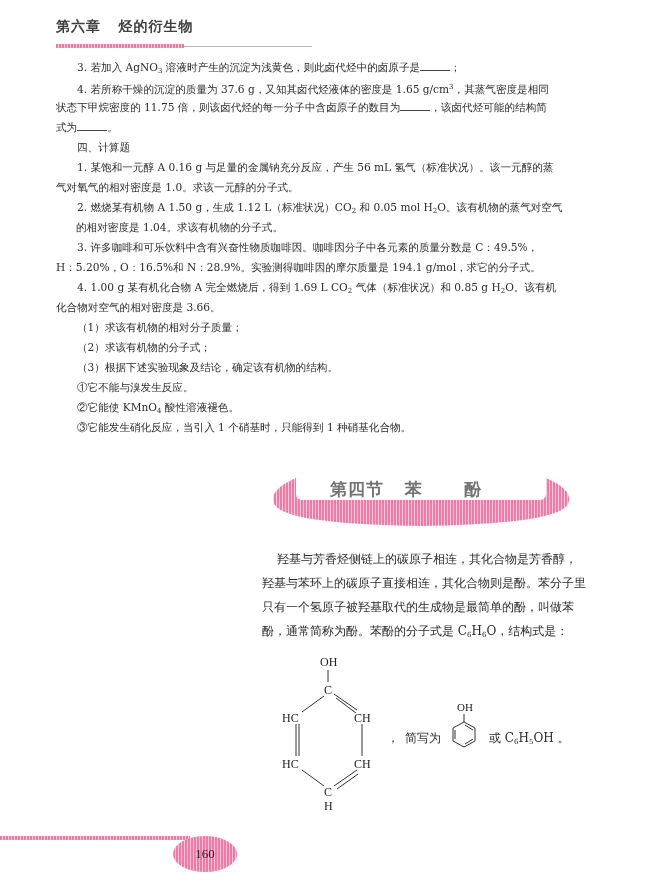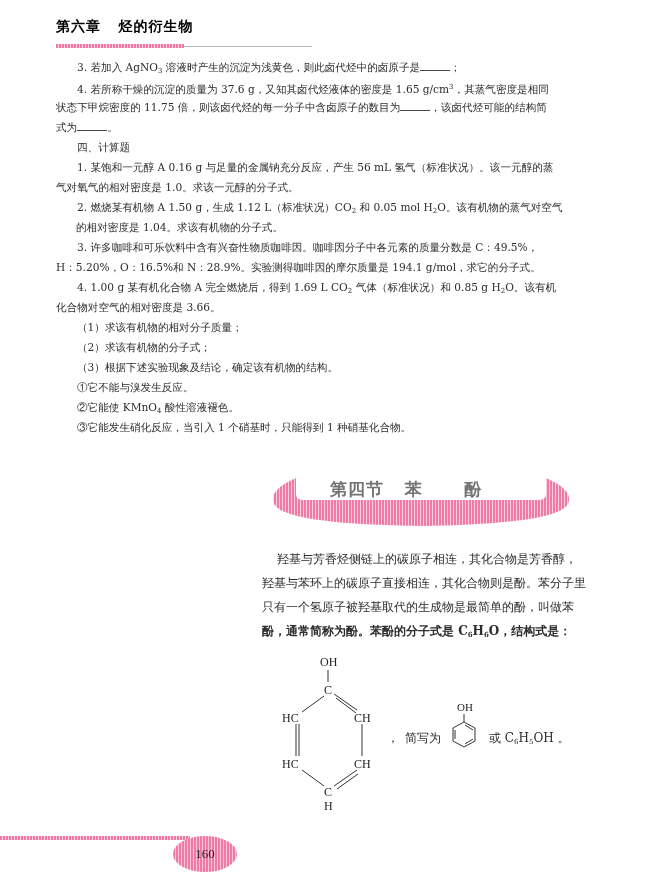--- a/index.html
+++ b/index.html
@@ -3,21 +3,21 @@
 <meta charset="utf-8">
 <style>
   html, body { margin: 0; padding: 0; }
   body {
     width: 650px; height: 891px; background: #ffffff; position: relative; overflow: hidden;
     font-family: "DejaVu Serif", "Liberation Serif", serif; color: #2a2a2a;
   }
   .abs { position: absolute; }
   .chapter-title {
     left: 56px; top: 18px; font-family: "DejaVu Sans", sans-serif; font-weight: bold;
-    font-size: 14px; color: #000000; letter-spacing: 1px; white-space: pre;
+    font-size: 14px; color: #404040; letter-spacing: 1px; white-space: pre;
   }
   .hdr-pink {
     left: 56px; top: 44px; width: 128px; height: 4px;
     background: repeating-linear-gradient(90deg, #f07aa6 0 2px, #fcd3e2 2px 3px);
   }
   .hdr-gray { left: 184px; top: 46px; width: 128px; height: 1px; background: #b8b8b8; }
   .line {
     position: absolute; font-size: 10.6px; line-height: 14px; white-space: nowrap; color: #2c2c2c;
   }
   .blank { display: inline-block; border-bottom: 1px solid #444; width: 30px; height: 10px; vertical-align: baseline; }
@@ -102,21 +102,21 @@
     </defs>
     <path d="M28 10 L28 26 Q28 32 36 32 L270 32 Q278 32 278 26 L278 10
              Q306 22 300 36 Q290 56 153 58 Q16 56 6 36 Q0 22 28 10 Z" fill="url(#stripes)"></path>
   </svg>
   <div class="banner-title">第四节   苯      酚</div>
 </div>
 
 <div class="para" style="left:277px; top:550px;">羟基与芳香烃侧链上的碳原子相连，其化合物是芳香醇，</div>
 <div class="para" style="top:574px;">羟基与苯环上的碳原子直接相连，其化合物则是酚。苯分子里</div>
 <div class="para" style="top:598px;">只有一个氢原子被羟基取代的生成物是最简单的酚，叫做苯</div>
-<div class="para" style="top:622px;font-weight:bold;">
+<div class="para" style="top:622px;">
   <span>酚，通常简称为酚。苯酚的分子式是 C</span><sub>6</sub><span>H</span><sub>6</sub><span>O，结构式是：</span>
 </div>
 
 <div class="struct">
   <svg width="150" height="160" viewBox="0 0 150 160">
     <g stroke="#333" stroke-width="1" fill="none">
       <line x1="66" y1="18" x2="66" y2="30"></line>
       <line x1="62" y1="44" x2="40" y2="60"></line>
       <line x1="72" y1="42" x2="95" y2="58"></line>
       <line x1="74" y1="46" x2="94" y2="61"></line>

